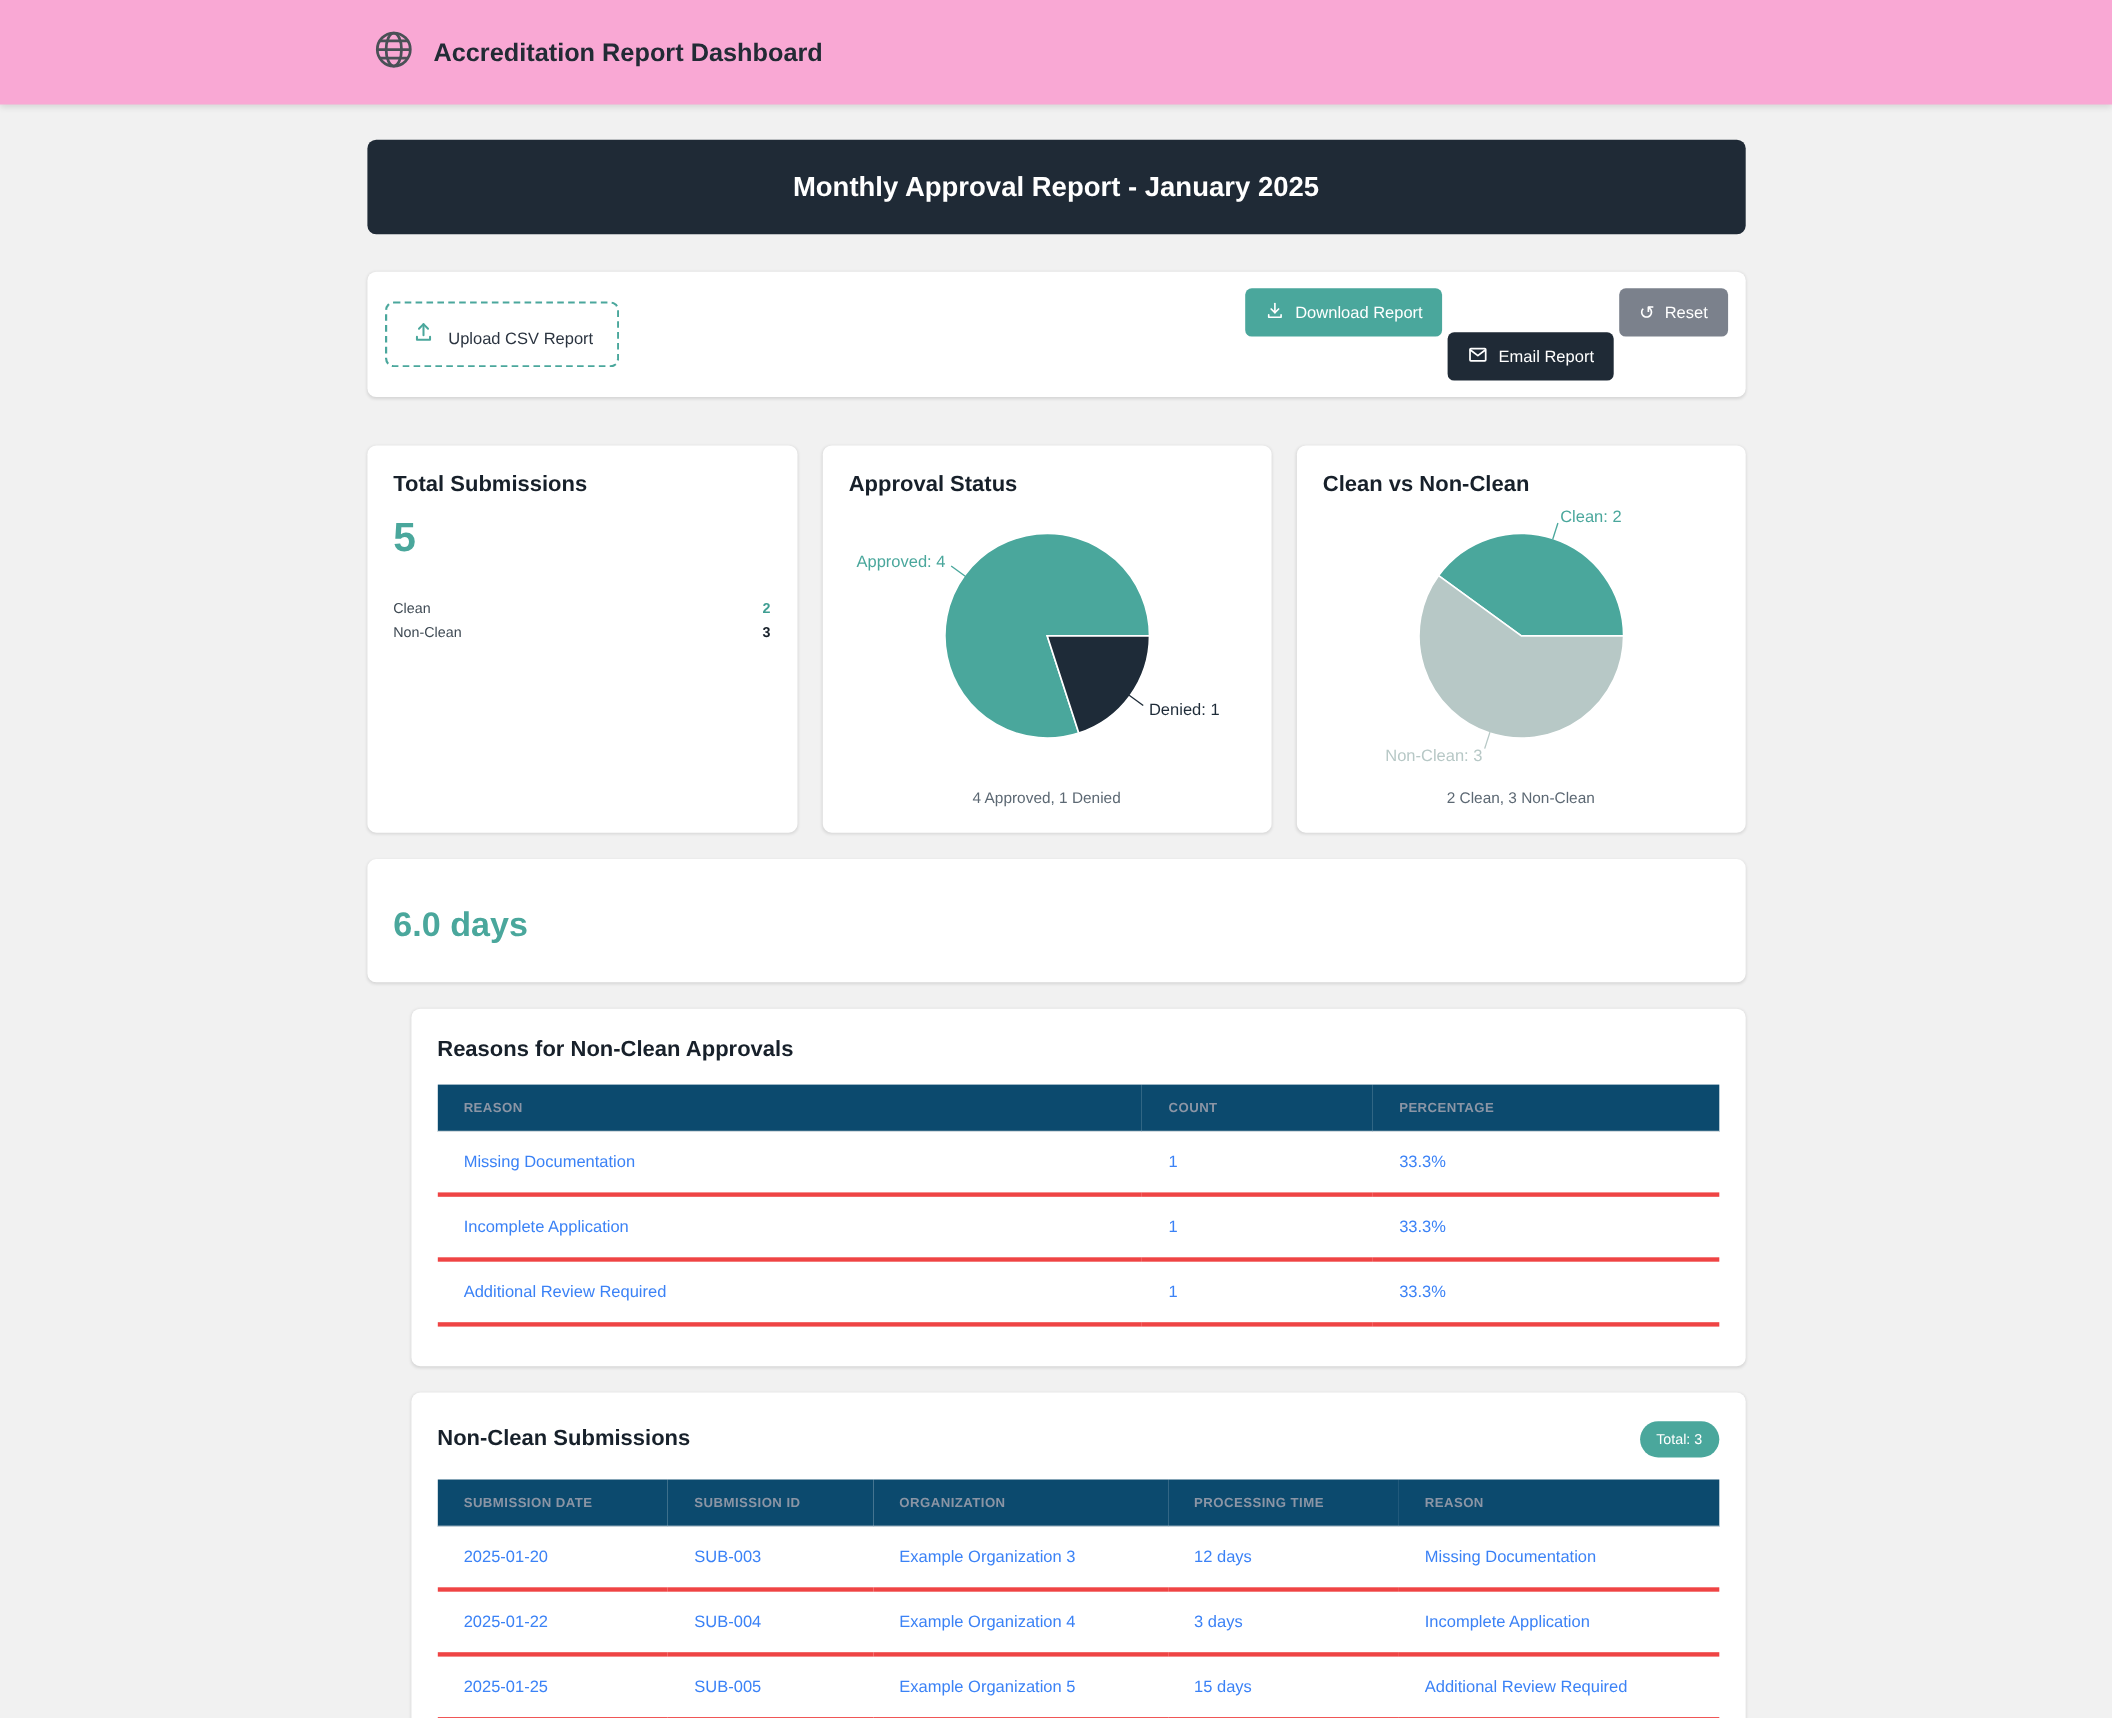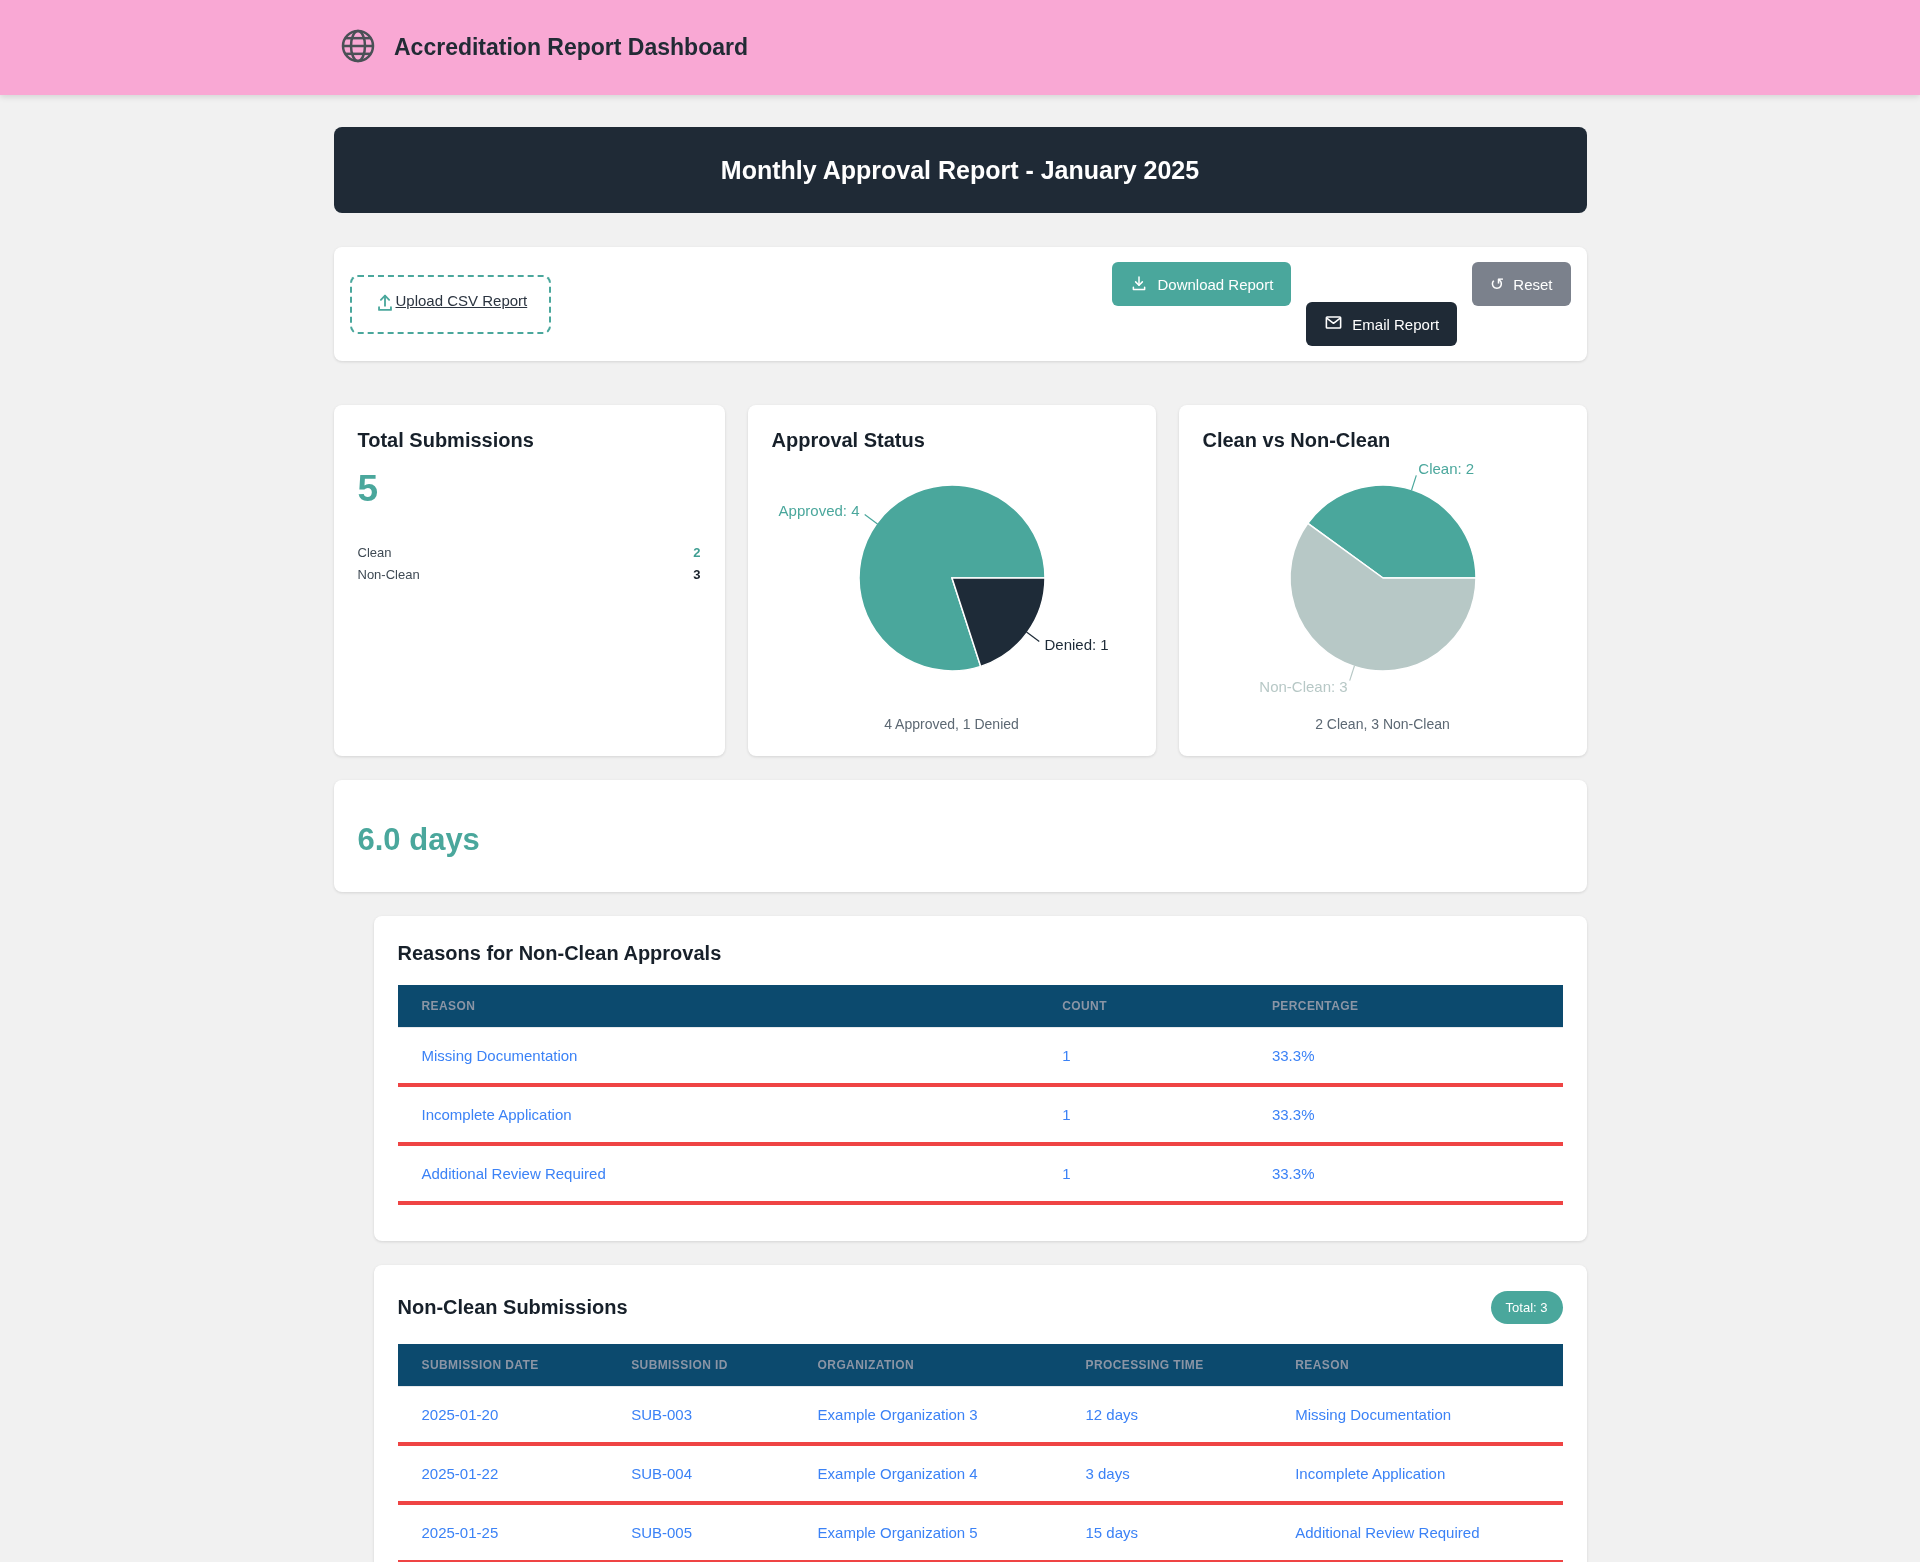--- a/index.html
+++ b/index.html
@@ -25,26 +25,26 @@
   .banner-title { color: #ffffff; font-size: 25px; font-weight: bold; }
   .card {
     background: #ffffff; border-radius: 8px;
     box-shadow: 0 1px 3px rgba(0,0,0,.12);
   }
   .toolbar {
     margin-top: 34px; padding: 15px 16px;
     display: flex; justify-content: space-between; align-items: center;
   }
   .upload-btn {
-    display: flex; align-items: flex-start; 
+    display: flex; align-items: flex-end; gap: 12px;
     border: 2px dashed #4aa79c; border-radius: 8px;
     background: #ffffff; padding: 15px 22px;
-    font-family: inherit; font-size: 15px; color: #2b3440; cursor: pointer; text-decoration: underline;
-  }
-  .btn-group { display: flex; gap: 15px; }
+    font-family: inherit; font-size: 15px; color: #2b3440; cursor: pointer;
+  }
+  .btn-group { display: flex; gap: 5px; }
   .btn {
     height: 44px; padding: 0 18px; border: none; border-radius: 6px;
     display: flex; align-items: center; gap: 9px;
     font-family: inherit; font-size: 15px; color: #ffffff; cursor: pointer;
   }
   .btn-teal { background: #4aa79c; }
   .btn-dark { background: #1f2a36; margin-top: 40px; }
   .btn-gray { background: #7b818c; }
   .reset-glyph { font-size: 17px; line-height: 1; }
   .cards-row {

